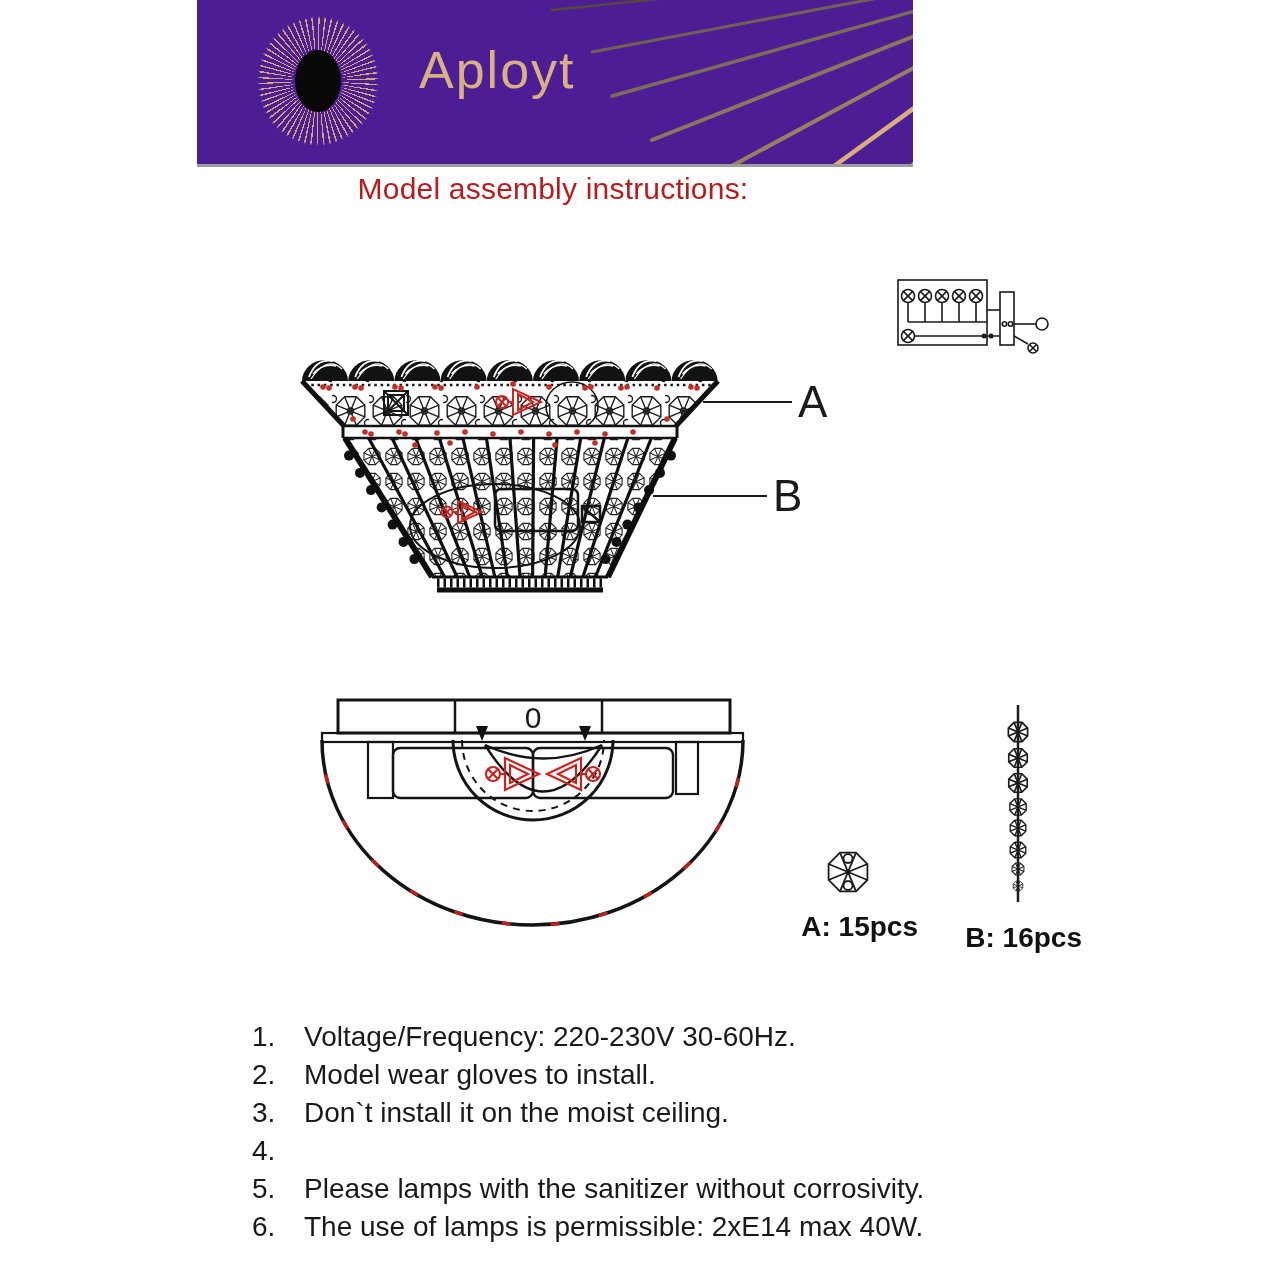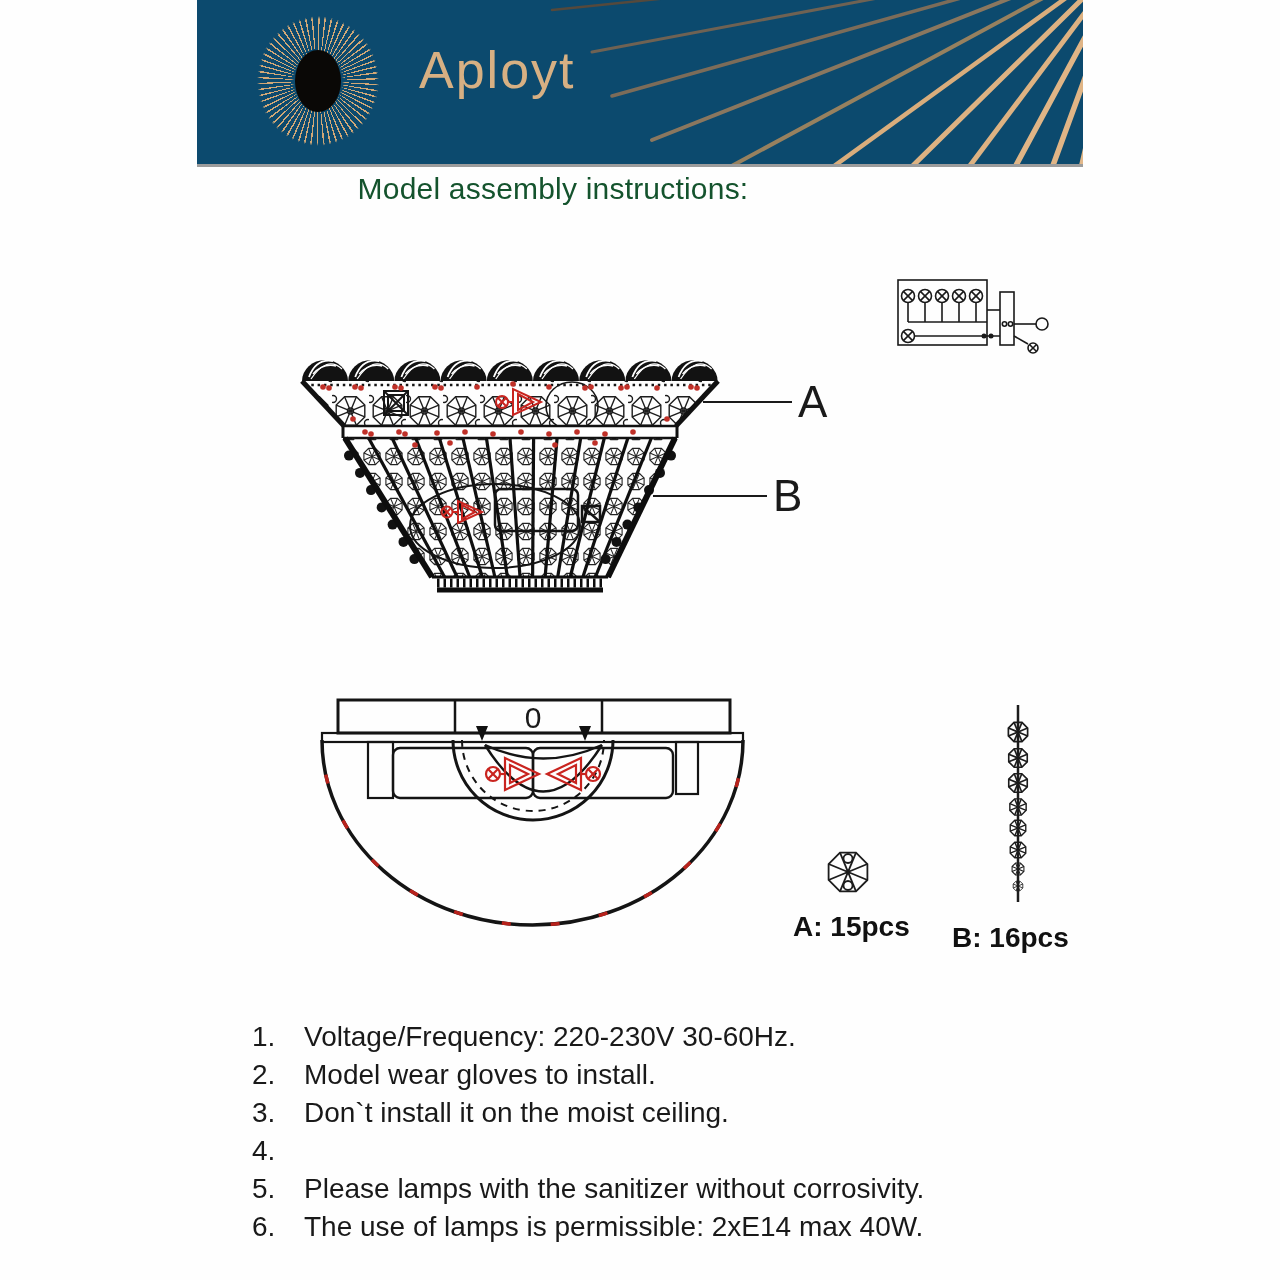--- a/index.html
+++ b/index.html
@@ -1,43 +1,43 @@
 <!DOCTYPE html>
 <html><head>
 <meta charset="utf-8">
 <style>
   html,body{margin:0;padding:0;background:#ffffff;}
   .page{position:relative;width:1280px;height:1280px;background:#fefefe;overflow:hidden;
         font-family:"Liberation Sans",sans-serif;}
 
   
-  .banner{position:absolute;left:197px;top:0;width:886px;height:164px;
-          background:#0c4a6e;overflow:hidden;border-bottom:3px solid #9c9c9c;}
+  .banner{position:absolute;left:197px;top:0;width:716px;height:164px;
+          background:#4c1d95;overflow:hidden;border-bottom:3px solid #9c9c9c;}
   .sunburst{position:absolute;left:54px;top:14px;width:134px;height:134px;
     background:repeating-conic-gradient(#d2a876 0deg 1.5deg, transparent 1.5deg 5.8deg);
     -webkit-mask:radial-gradient(ellipse 62px 66px at 50% 50%, transparent 0 24px, #000 27px 58px, transparent 61px);
             mask:radial-gradient(ellipse 62px 66px at 50% 50%, transparent 0 24px, #000 27px 58px, transparent 61px);
     border-radius:50%;}
   .sun-core{position:absolute;left:98px;top:50px;width:46px;height:62px;background:#0a0806;border-radius:50%;}
   .brand{position:absolute;left:222px;top:40px;font-size:52px;letter-spacing:2px;
          color:#d7b083;font-weight:400;}
   .banner-rays{position:absolute;left:0;top:0;width:886px;height:164px;}
 
   
-  .title-block{position:absolute;left:20px;top:172px;width:1066px;text-align:center;color:#14532d;}
+  .title-block{position:absolute;left:20px;top:172px;width:1066px;text-align:center;color:#b91c1c;}
   .title-l1{font-size:30px;letter-spacing:.2px;}
   .title-l2{font-size:29px;margin-top:7px;}
 
   
   .wiring{position:absolute;left:888px;top:272px;width:170px;height:92px;}
   .front-view{position:absolute;left:295px;top:344px;width:540px;height:265px;}
   .plan-view{position:absolute;left:315px;top:688px;width:440px;height:250px;}
   .parts-art{position:absolute;left:790px;top:695px;width:300px;height:215px;}
 
-  .part-label{position:absolute;top:911px;font-size:28px;font-weight:bold;color:#111;text-align:left;}
+  .part-label{position:absolute;top:911px;font-size:28px;font-weight:bold;color:#111;text-align:right;}
   .label-a{left:793px;width:125px;}
   .label-b{left:952px;width:130px;margin-top:11px;}
 
   
   .instructions{position:absolute;left:252px;top:1022px;width:830px;margin:0;padding:0;
                 list-style:none;font-size:28px;color:#191919;}
   .instructions li{display:flex;margin-bottom:9px;line-height:29px;}
   .instructions .num{width:52px;flex:0 0 52px;}
 
   svg line, svg path, svg polygon, svg polyline, svg rect, svg circle, svg ellipse{vector-effect:none;}

